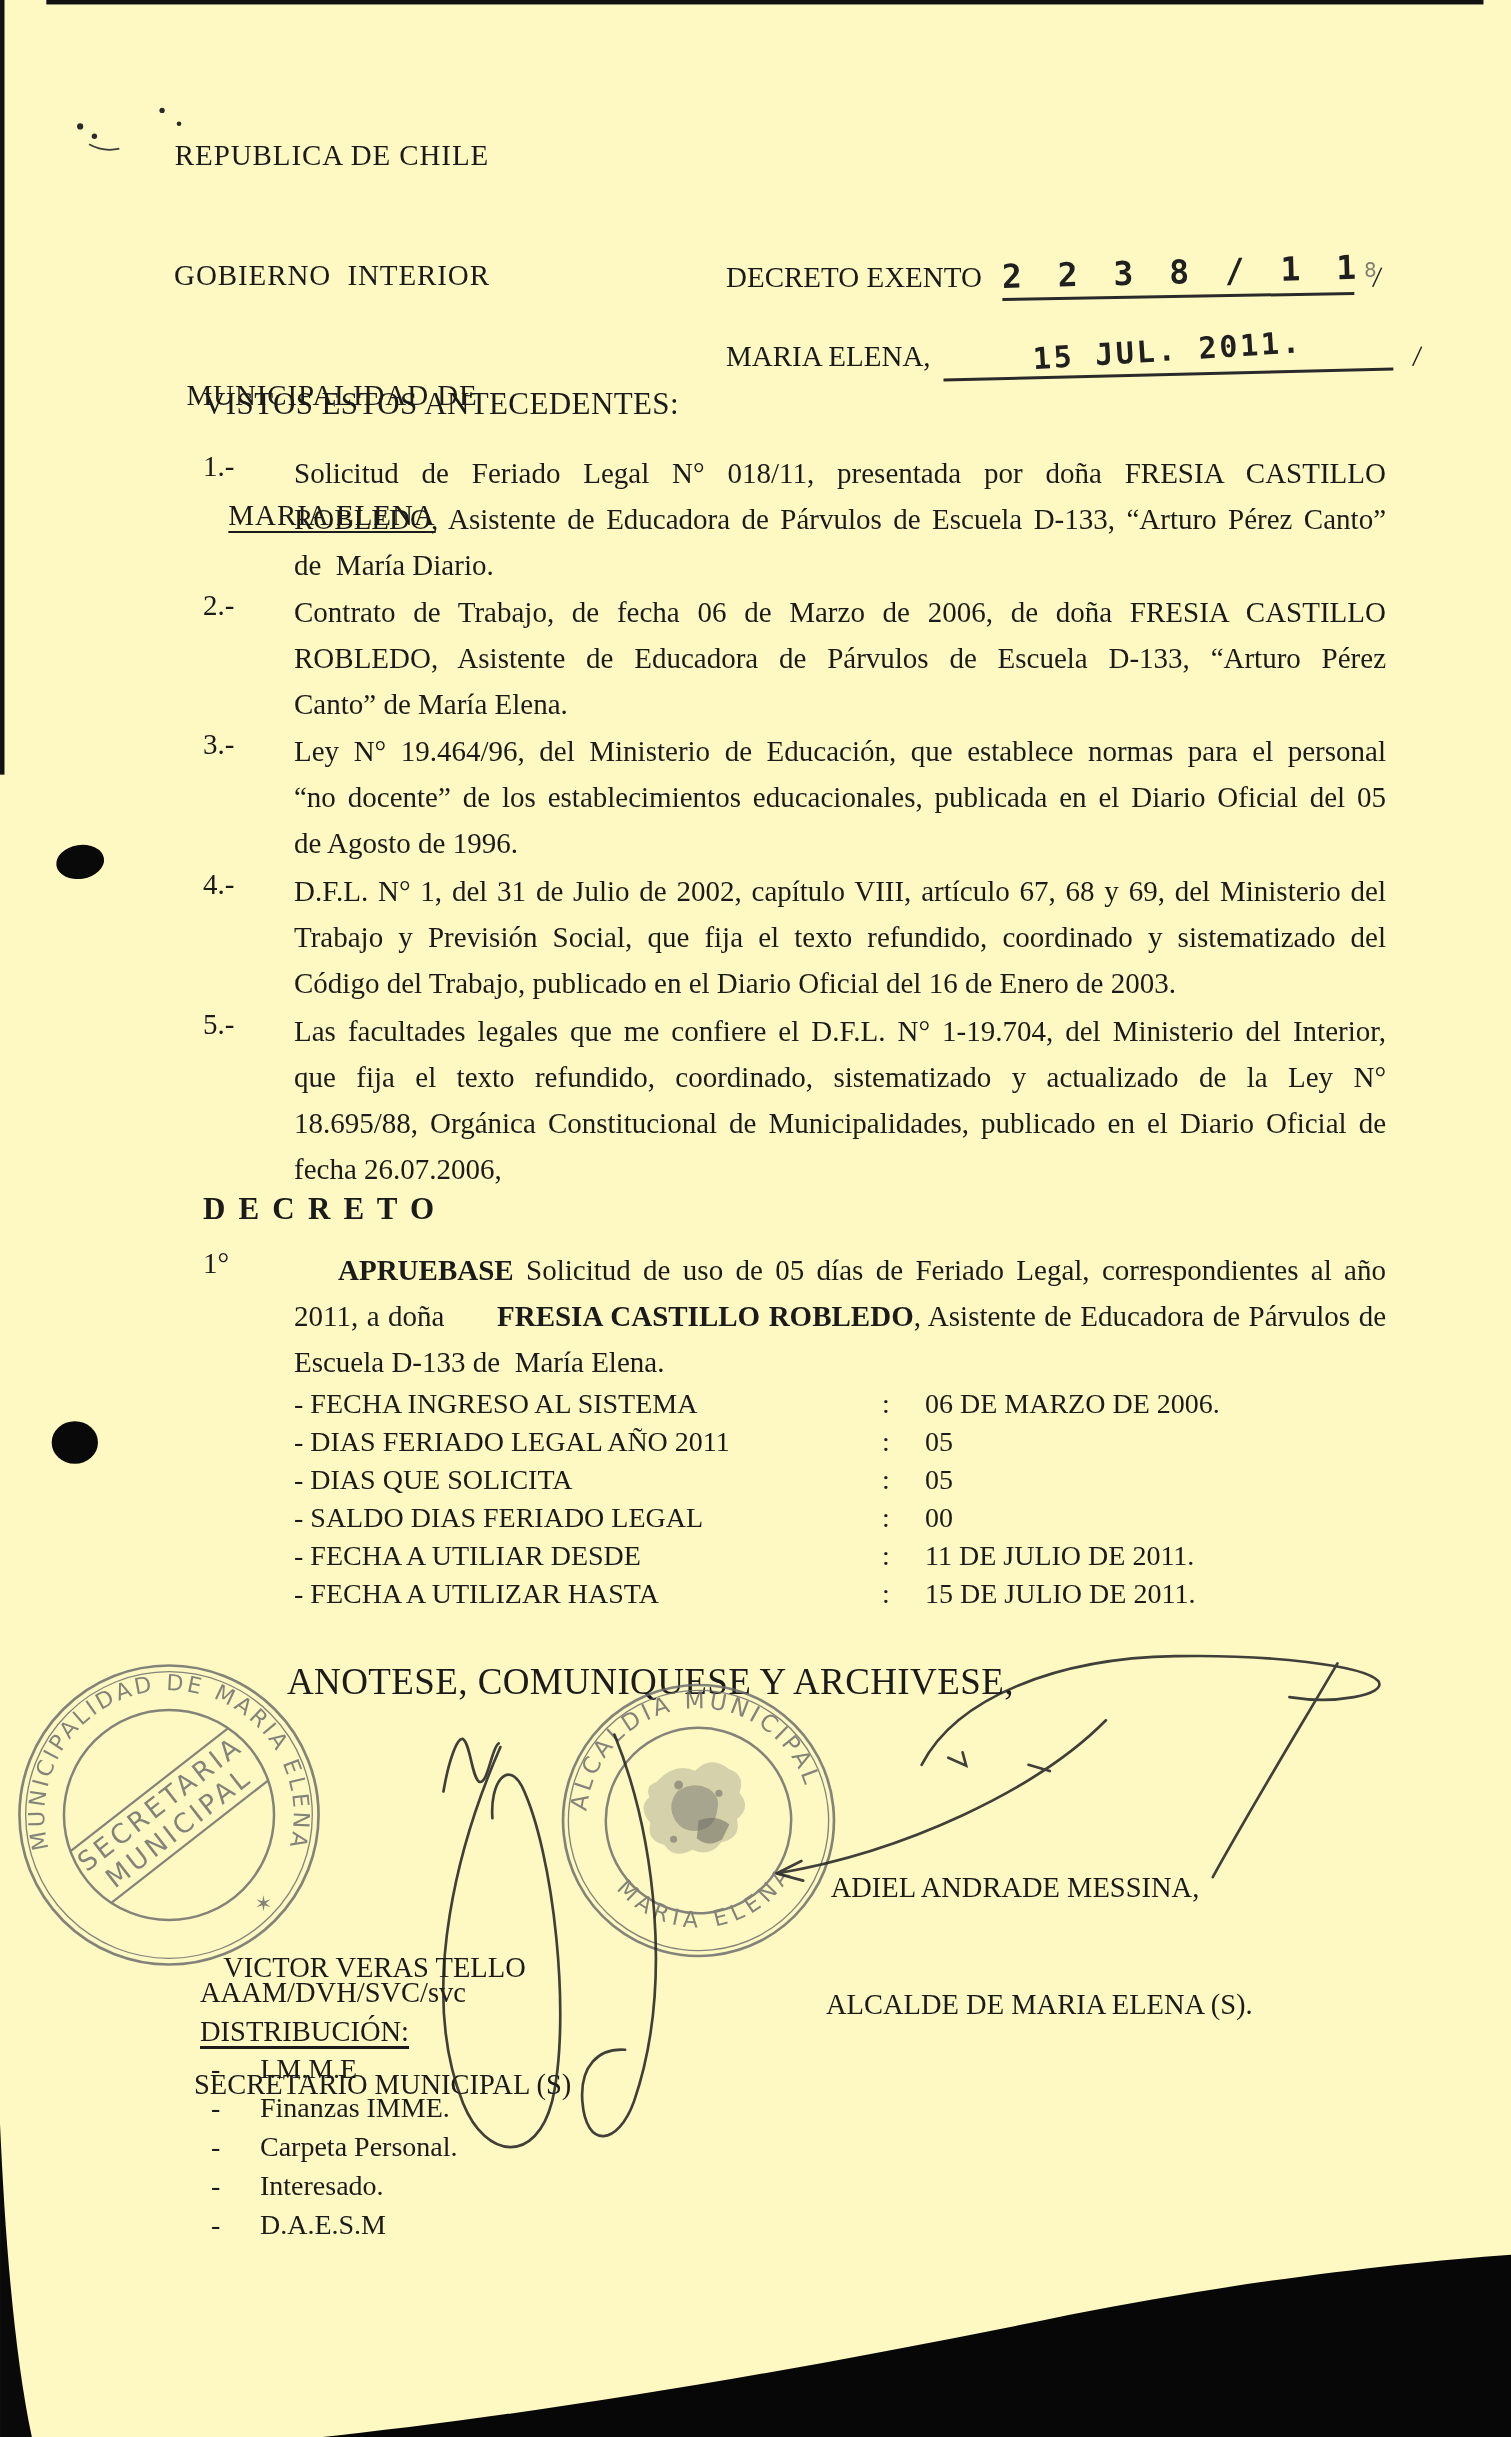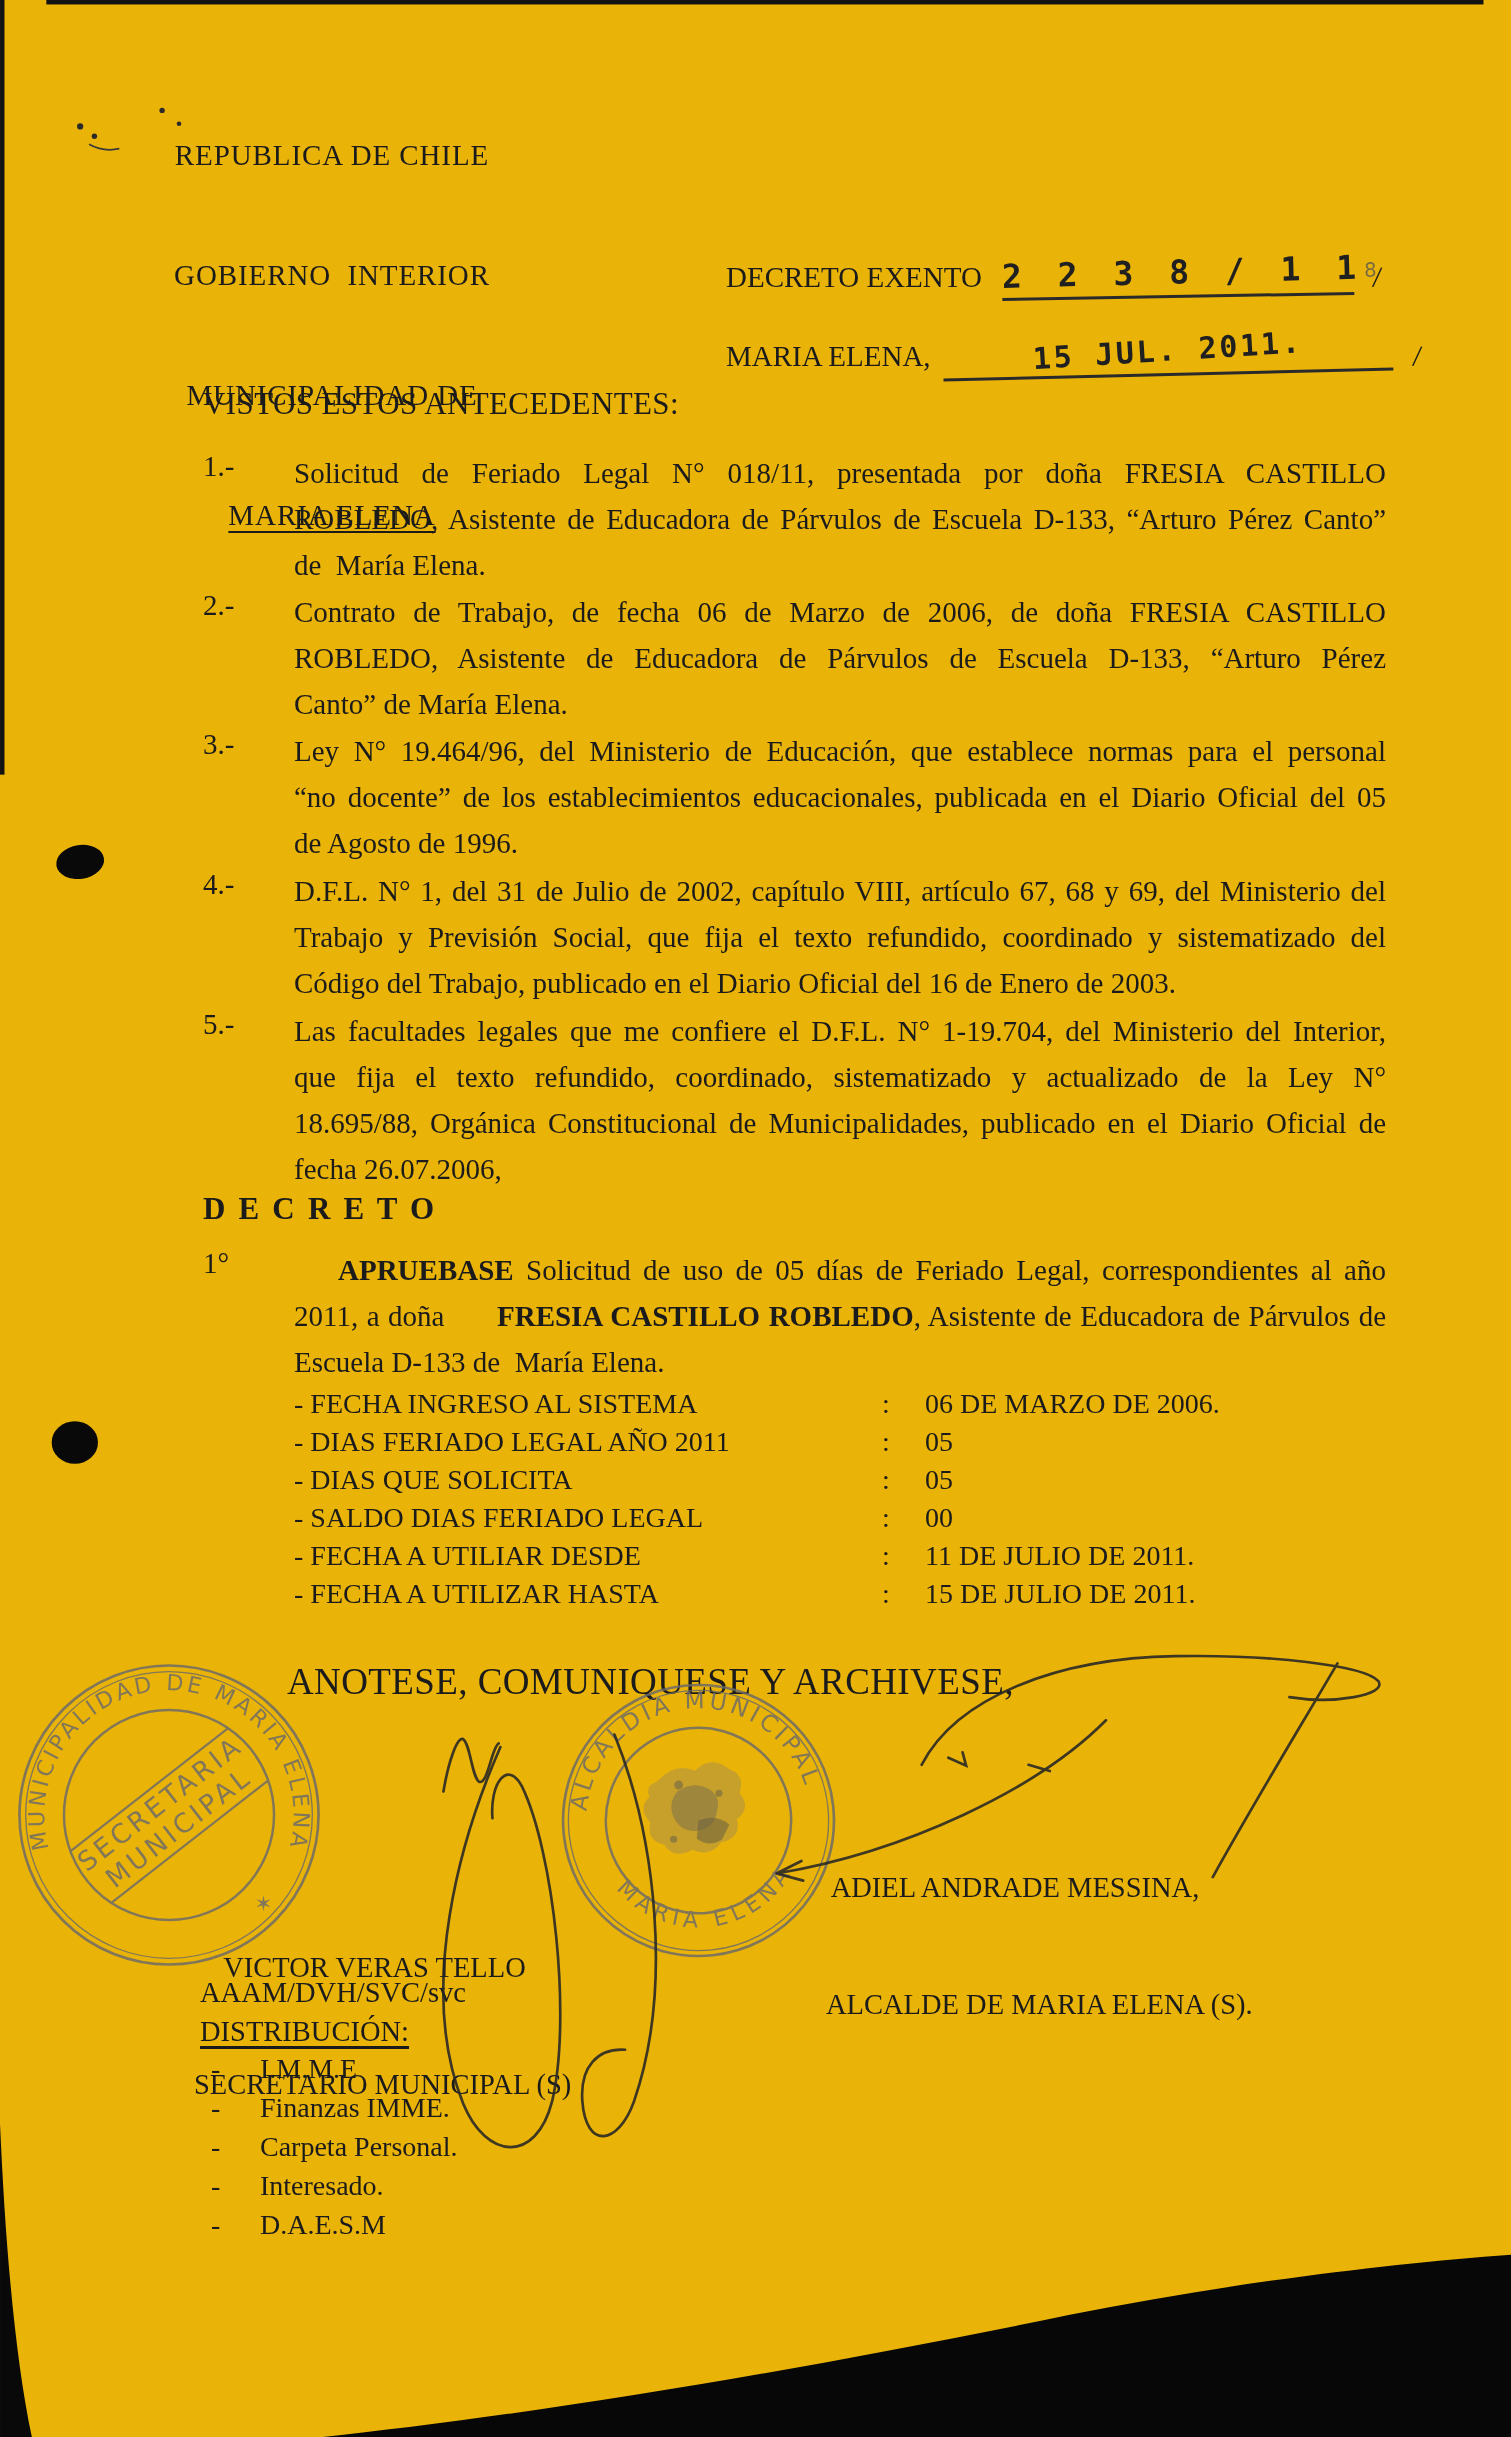--- a/index.html
+++ b/index.html
@@ -1,18 +1,18 @@
 <!DOCTYPE html>
 <html style="font-size:14.2px"><head>
 <meta charset="utf-8">
 <style>
   html,body { margin:0; padding:0; background:#777; }
   .page {
     position:relative; width:1512px; height:2438px;
-    background:#eab308; overflow:hidden;
+    background:#fef9c3; overflow:hidden;
     font-family:"Liberation Serif","DejaVu Serif",serif;
     color:#1b1b1b;
   }
   
   .letterhead { position:absolute; left:134px; top:55px; width:396px; text-align:center;
                 font-size:29px; line-height:40px; letter-spacing:0.9px; white-space:pre; }
   .letterhead .uline { text-decoration:underline; text-decoration-thickness:2.2px; text-underline-offset:6.2px; }
   
   .decree-row { position:absolute; left:726px; font-size:29px; white-space:nowrap; }
   .fill-line { display:inline-block; border-bottom:3.1px solid #2a2a2a; text-align:center;
@@ -83,21 +83,21 @@
     <span class="slash">/</span>
   </div>
 
   <div class="vistos-heading">VISTOS ESTOS ANTECEDENTES:</div>
 
   <div class="vitem" style="top:450px">
     <span class="vnum">1.-</span>
     <div class="vtext">
       <div class="jline">Solicitud de Feriado Legal N° 018/11, presentada por doña FRESIA CASTILLO</div>
       <div class="jline">ROBLEDO, Asistente de Educadora de Párvulos de Escuela D-133, “Arturo Pérez Canto”</div>
-      <div class="jline last">de  María Elena.</div>
+      <div class="jline last">de  María Diario.</div>
     </div>
   </div>
 
   <div class="vitem" style="top:589px">
     <span class="vnum">2.-</span>
     <div class="vtext">
       <div class="jline">Contrato de Trabajo, de fecha 06 de Marzo de 2006, de doña FRESIA CASTILLO</div>
       <div class="jline">ROBLEDO,  Asistente de Educadora de Párvulos de Escuela D-133, “Arturo Pérez</div>
       <div class="jline last">Canto” de María Elena.</div>
     </div>

